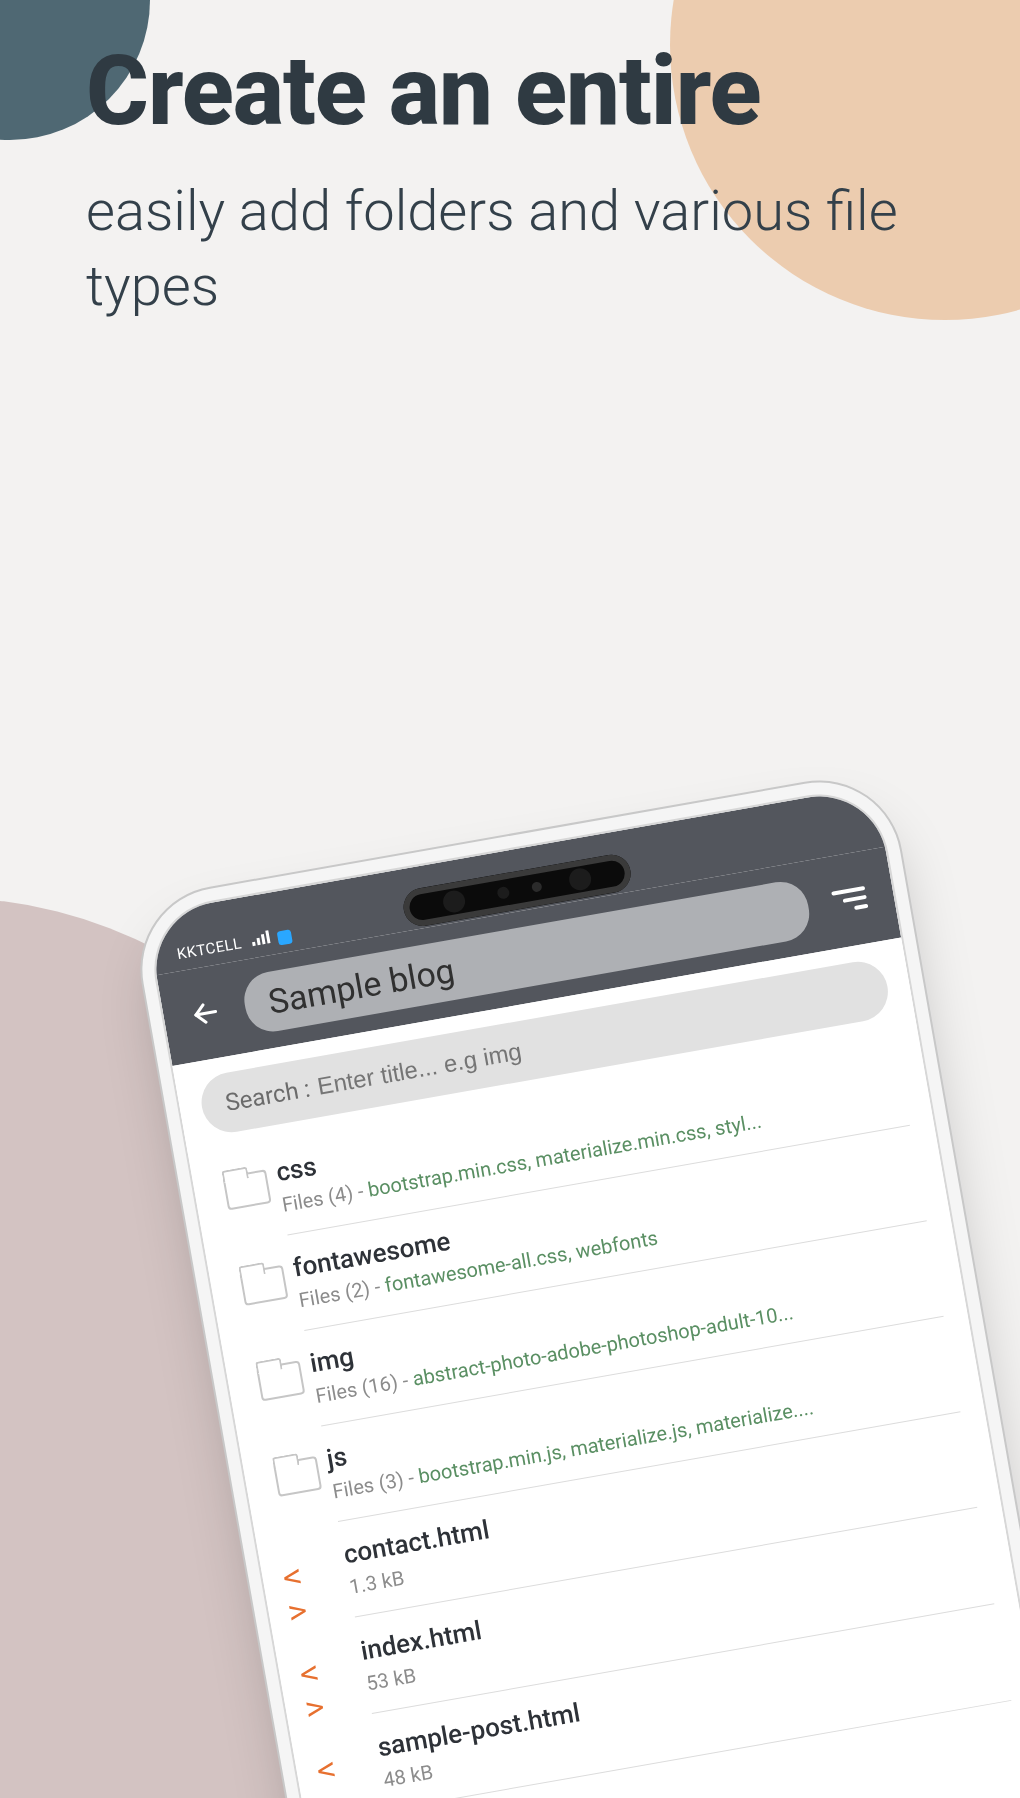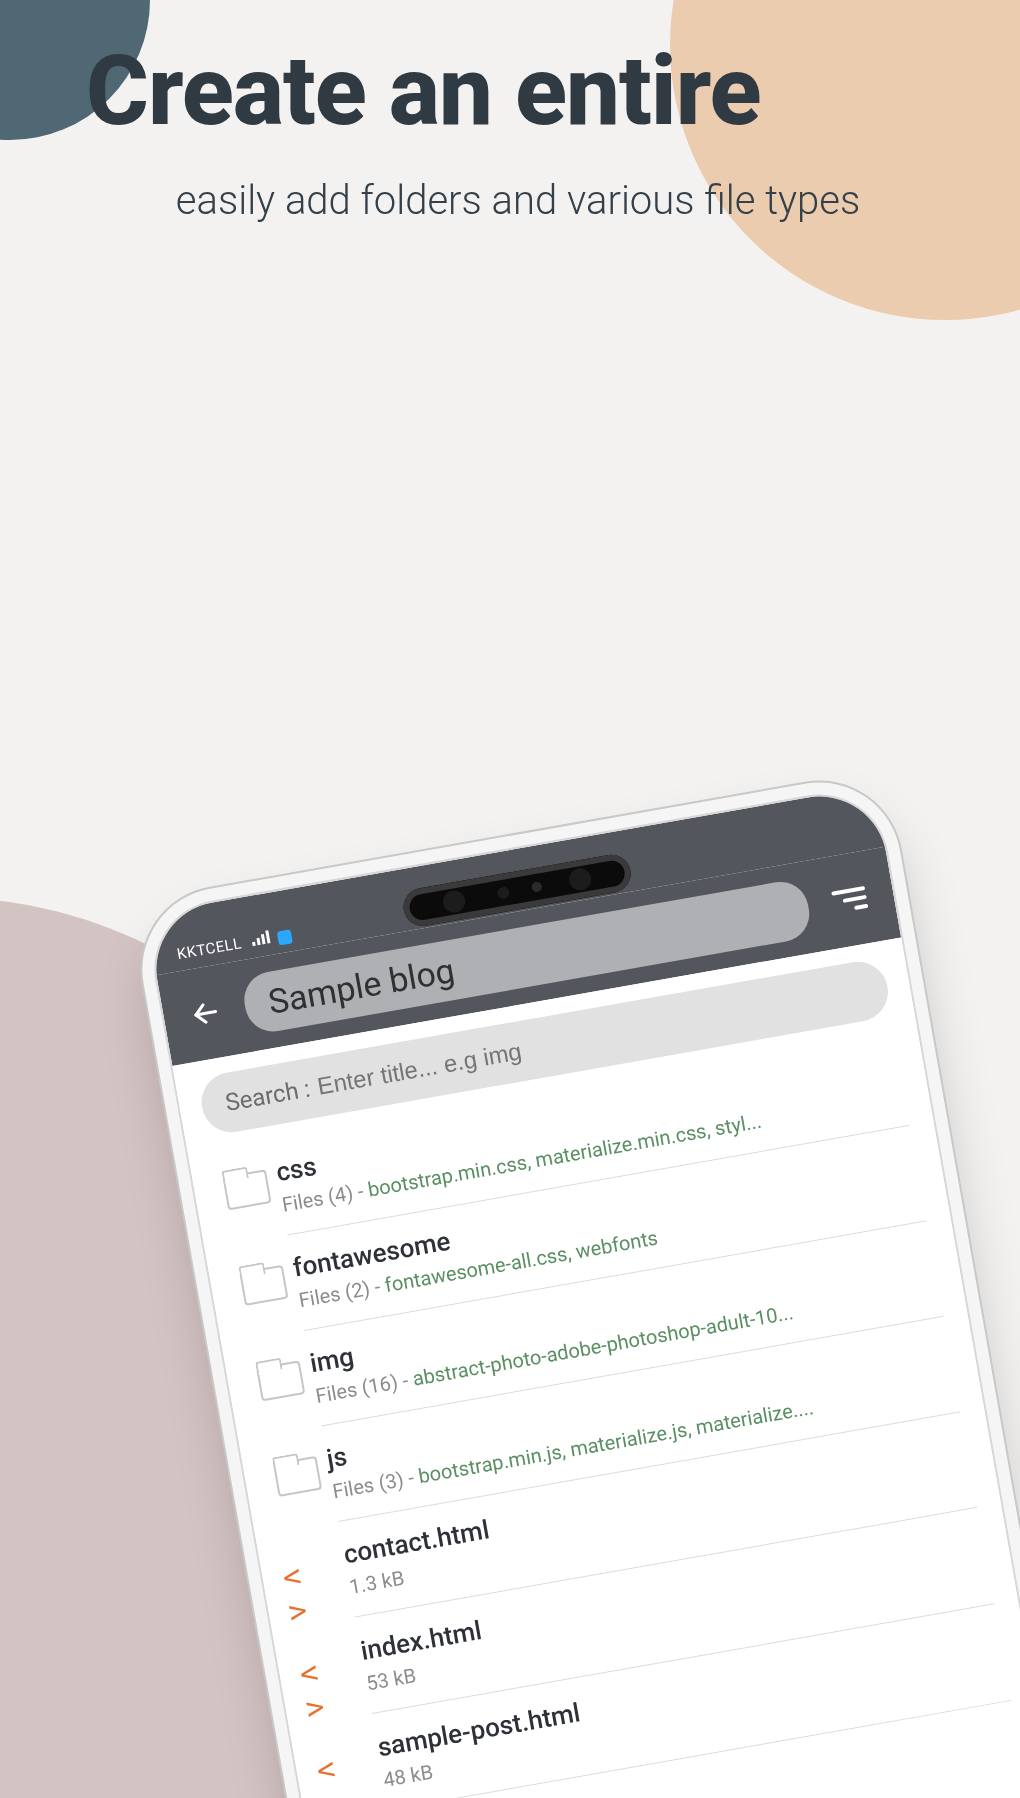--- a/index.html
+++ b/index.html
@@ -44,22 +44,22 @@
     color: #2f3a42;
     line-height: 1.05;
     letter-spacing: -1px;
   }
   .hero h1 .hl { 
     background: linear-gradient(180deg, transparent 60%, #fce8b9 60%, #fce8b9 95%, transparent 95%);
     padding: 0 4px 0 0;
   }
   .hero .sub {
     margin-top: 32px;
-    text-align: center;
-    font-size: 40px;
+    text-align: left;
+    font-size: 56px;
     font-weight: 300;
     color: #33404a;
     line-height: 1.35;
   }
 
   
   .stage {
     position: absolute;
     top: 850px;
     left: 510px;

